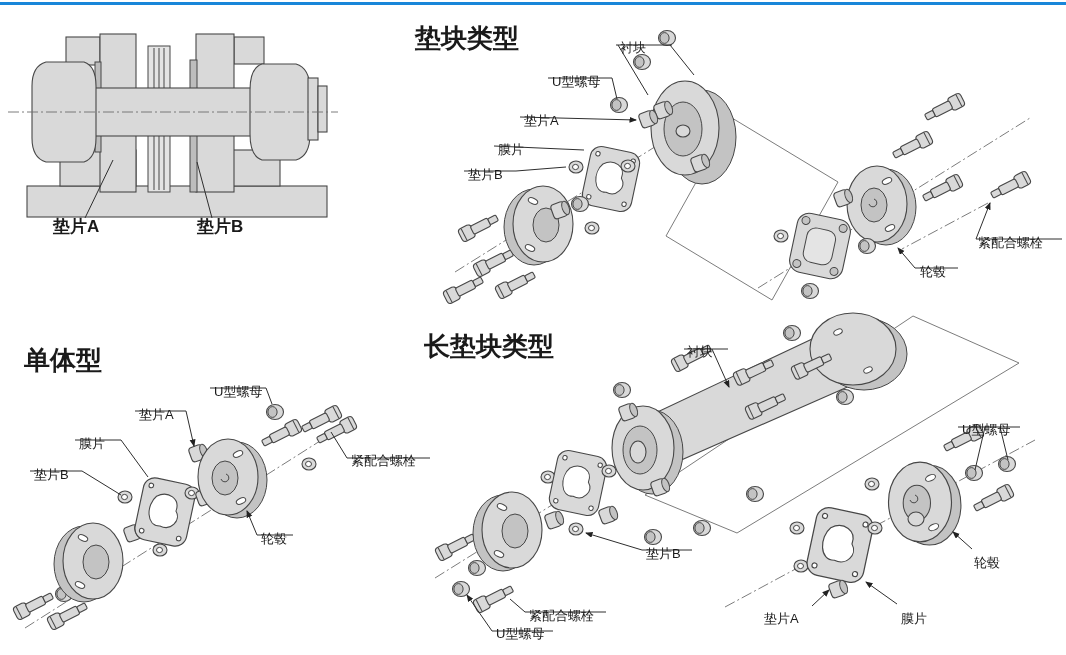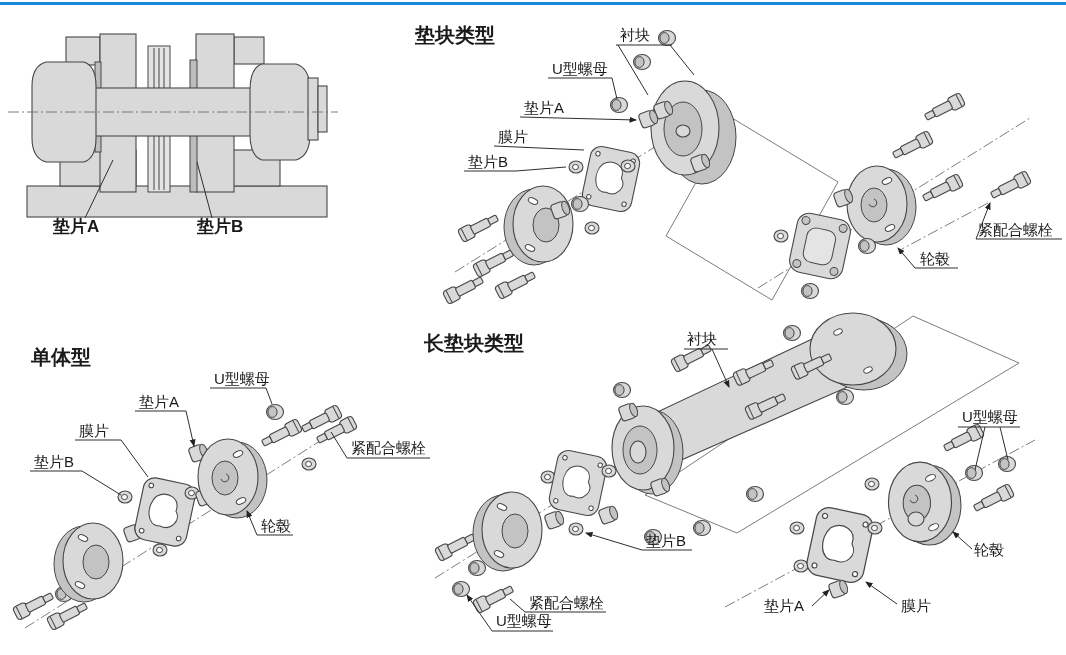--- a/index.html
+++ b/index.html
@@ -1,22 +1,22 @@
 <!DOCTYPE html>
 <html><head>
 <meta charset="utf-8">
 <style>
   html,body{margin:0;padding:0;background:#ffffff;}
   .page{position:relative;width:1066px;height:655px;background:#fff;overflow:hidden;
         font-family:"Liberation Sans","DejaVu Sans",sans-serif;color:#1a1a1a;}
   .top-rule{position:absolute;left:0;top:2px;width:1066px;height:3px;}
   .art{position:absolute;left:0;top:0;}
-  .lbl{position:absolute;font-size:15px;font-weight:500;white-space:nowrap;line-height:1.1;}
+  .lbl{position:absolute;font-size:13px;font-weight:500;white-space:nowrap;line-height:1.1;margin-top:14px;}
   .lbl-big{position:absolute;font-size:17px;font-weight:600;white-space:nowrap;line-height:1.1;}
-  .title{position:absolute;font-size:20px;font-weight:bold;white-space:nowrap;line-height:1.1;}
+  .title{position:absolute;font-size:26px;font-weight:bold;white-space:nowrap;line-height:1.1;}
   
   .part{fill:#d9d9d9;stroke:#474747;stroke-width:1.1;}
   .part2{fill:#c3c3c3;stroke:#474747;stroke-width:1;}
   .part3{fill:#e4e4e4;stroke:#474747;stroke-width:1;}
   .hole{fill:#ffffff;stroke:#474747;stroke-width:1;}
   .wire{fill:none;stroke:#6d6d6d;stroke-width:0.9;}
   .axis{fill:none;stroke:#6d6d6d;stroke-width:0.9;stroke-dasharray:11 3 2 3;}
   .leader{fill:none;stroke:#2e2e2e;stroke-width:1;}
   .ln{stroke:#474747;stroke-width:1;}
 </style>
@@ -253,21 +253,21 @@
 
   <div class="title" style="left:415px;top:24px;">垫块类型</div>
   <span class="lbl" style="left:620px;top:27px;">衬块</span>
   <span class="lbl" style="left:552px;top:61px;">U型螺母</span>
   <span class="lbl" style="left:524px;top:100px;">垫片A</span>
   <span class="lbl" style="left:498px;top:129px;">膜片</span>
   <span class="lbl" style="left:468px;top:154px;">垫片B</span>
   <span class="lbl" style="left:978px;top:222px;">紧配合螺栓</span>
   <span class="lbl" style="left:920px;top:251px;">轮毂</span>
 
-  <div class="title" style="left:31px;top:346px;">单体型</div>
+  <div class="title" style="left:24px;top:346px;">单体型</div>
   <span class="lbl" style="left:214px;top:371px;">U型螺母</span>
   <span class="lbl" style="left:139px;top:394px;">垫片A</span>
   <span class="lbl" style="left:79px;top:423px;">膜片</span>
   <span class="lbl" style="left:34px;top:454px;">垫片B</span>
   <span class="lbl" style="left:351px;top:440px;">紧配合螺栓</span>
   <span class="lbl" style="left:261px;top:518px;">轮毂</span>
 
   <div class="title" style="left:424px;top:332px;">长垫块类型</div>
   <span class="lbl" style="left:687px;top:331px;">衬块</span>
   <span class="lbl" style="left:962px;top:409px;">U型螺母</span>

